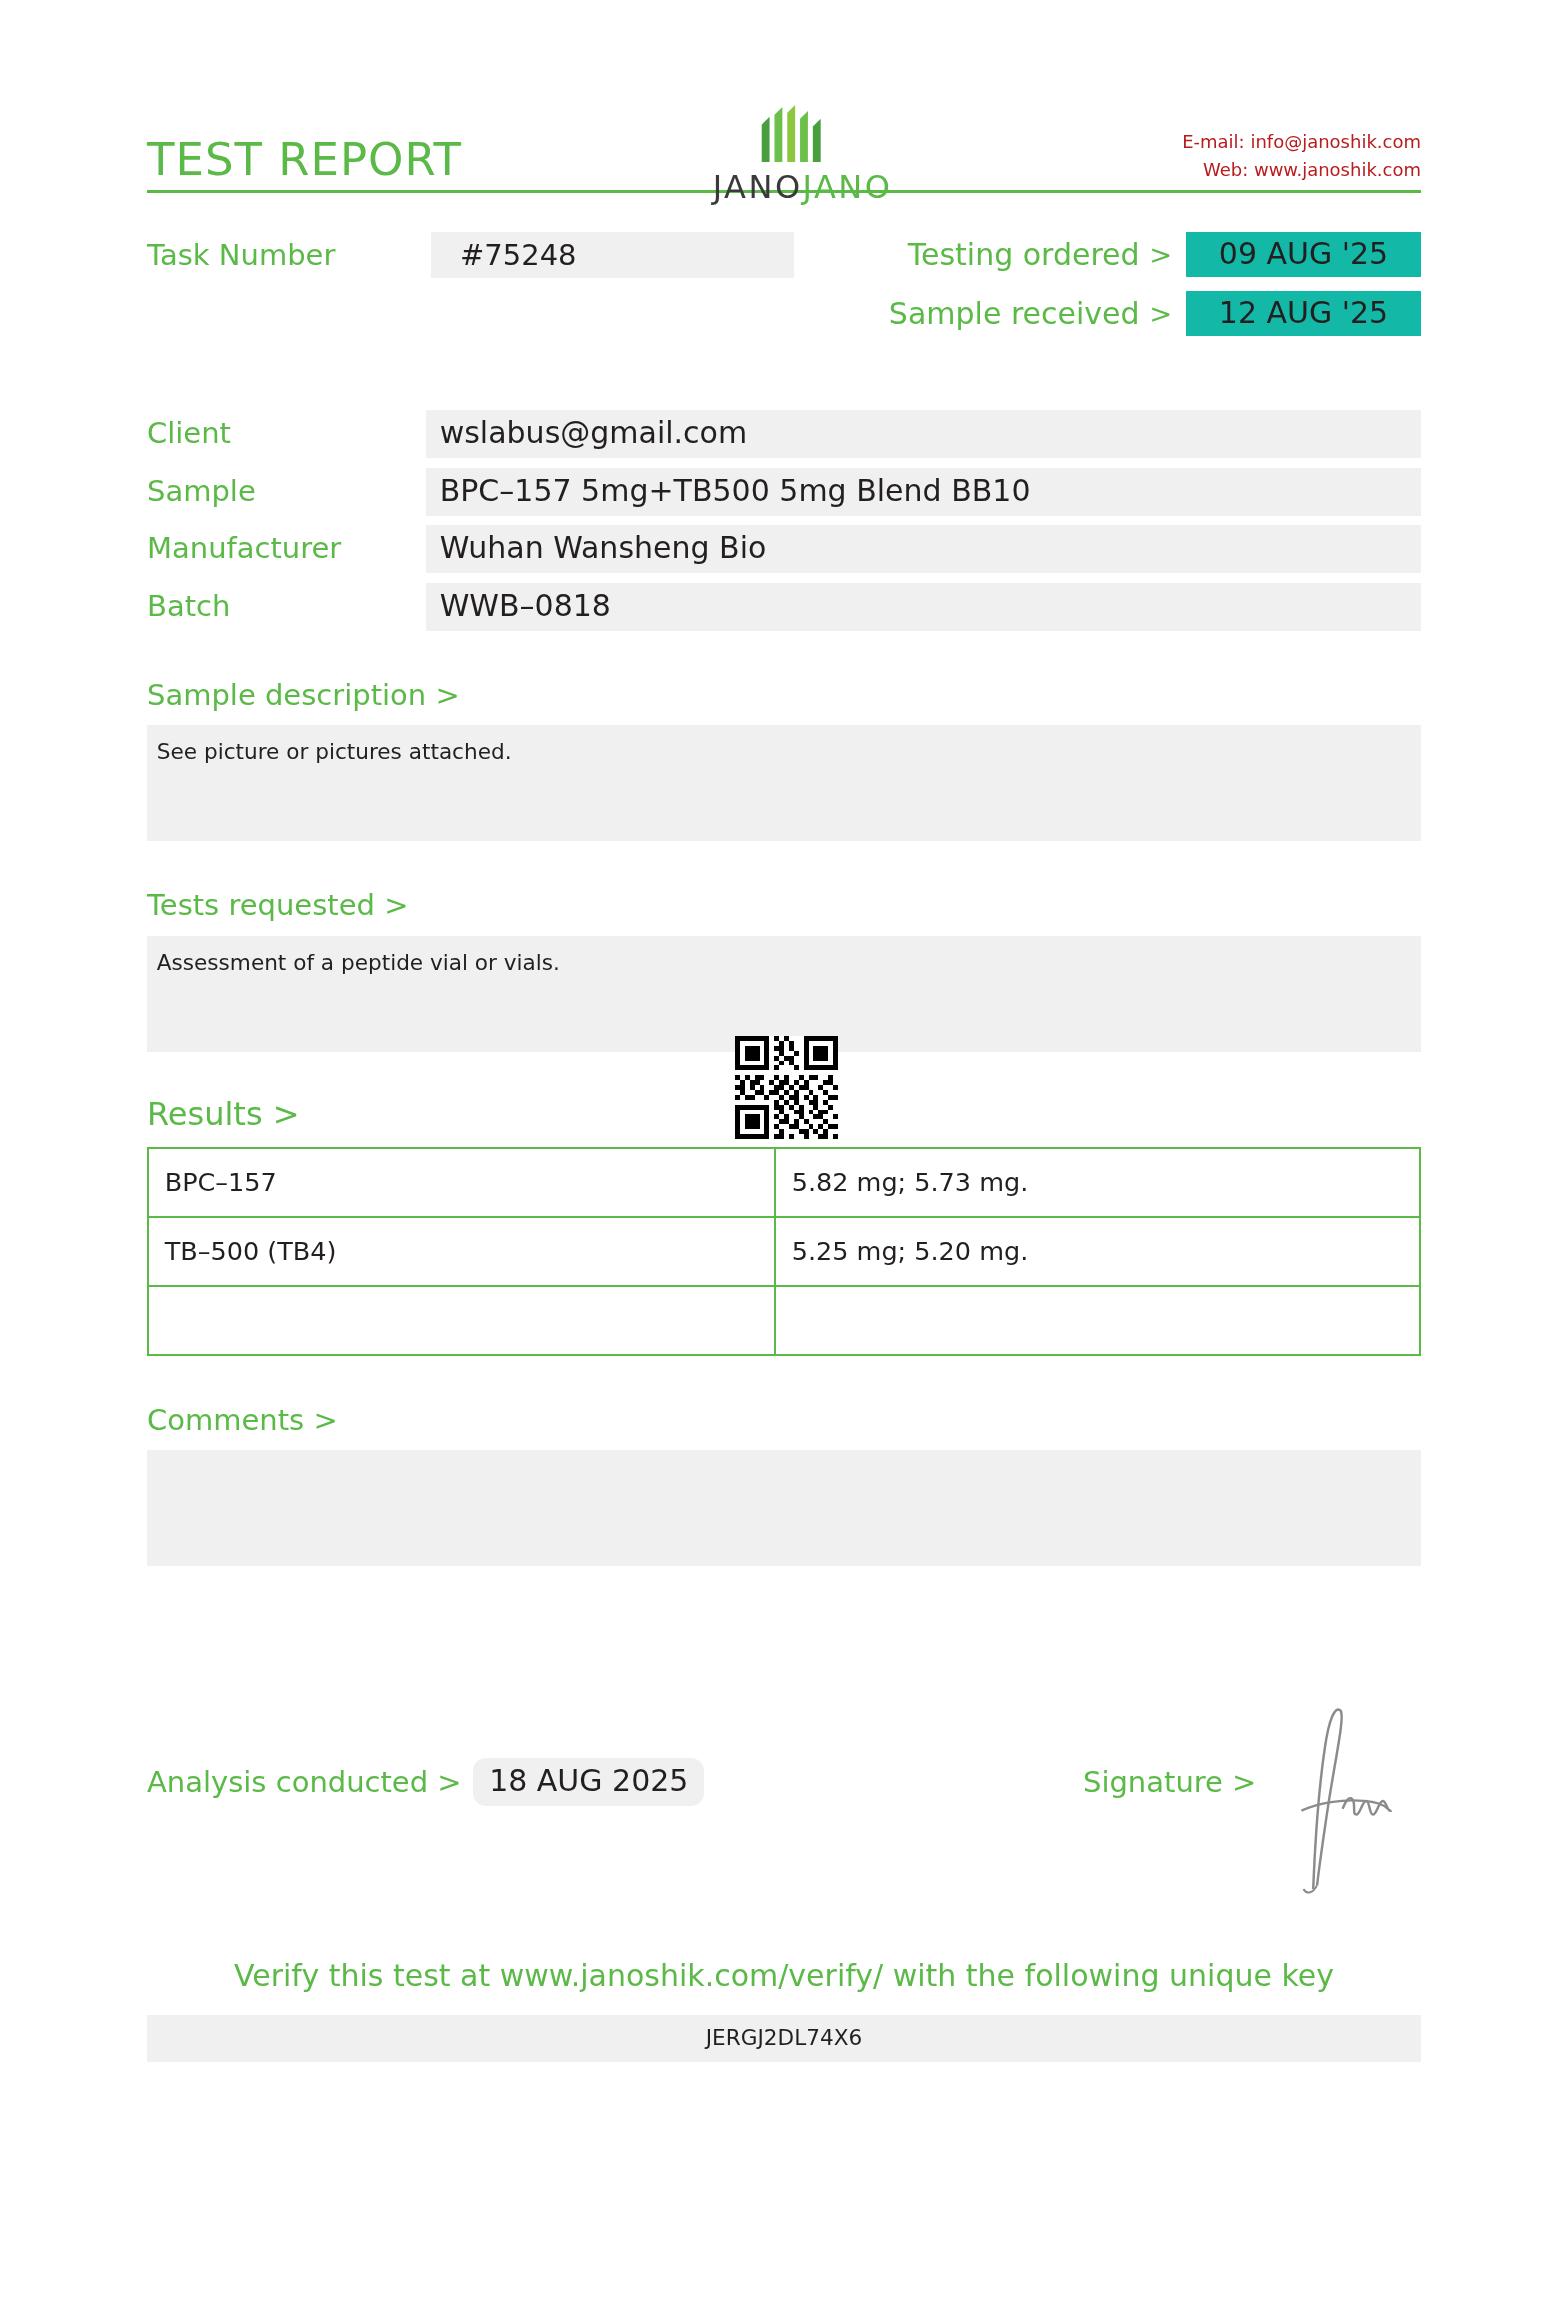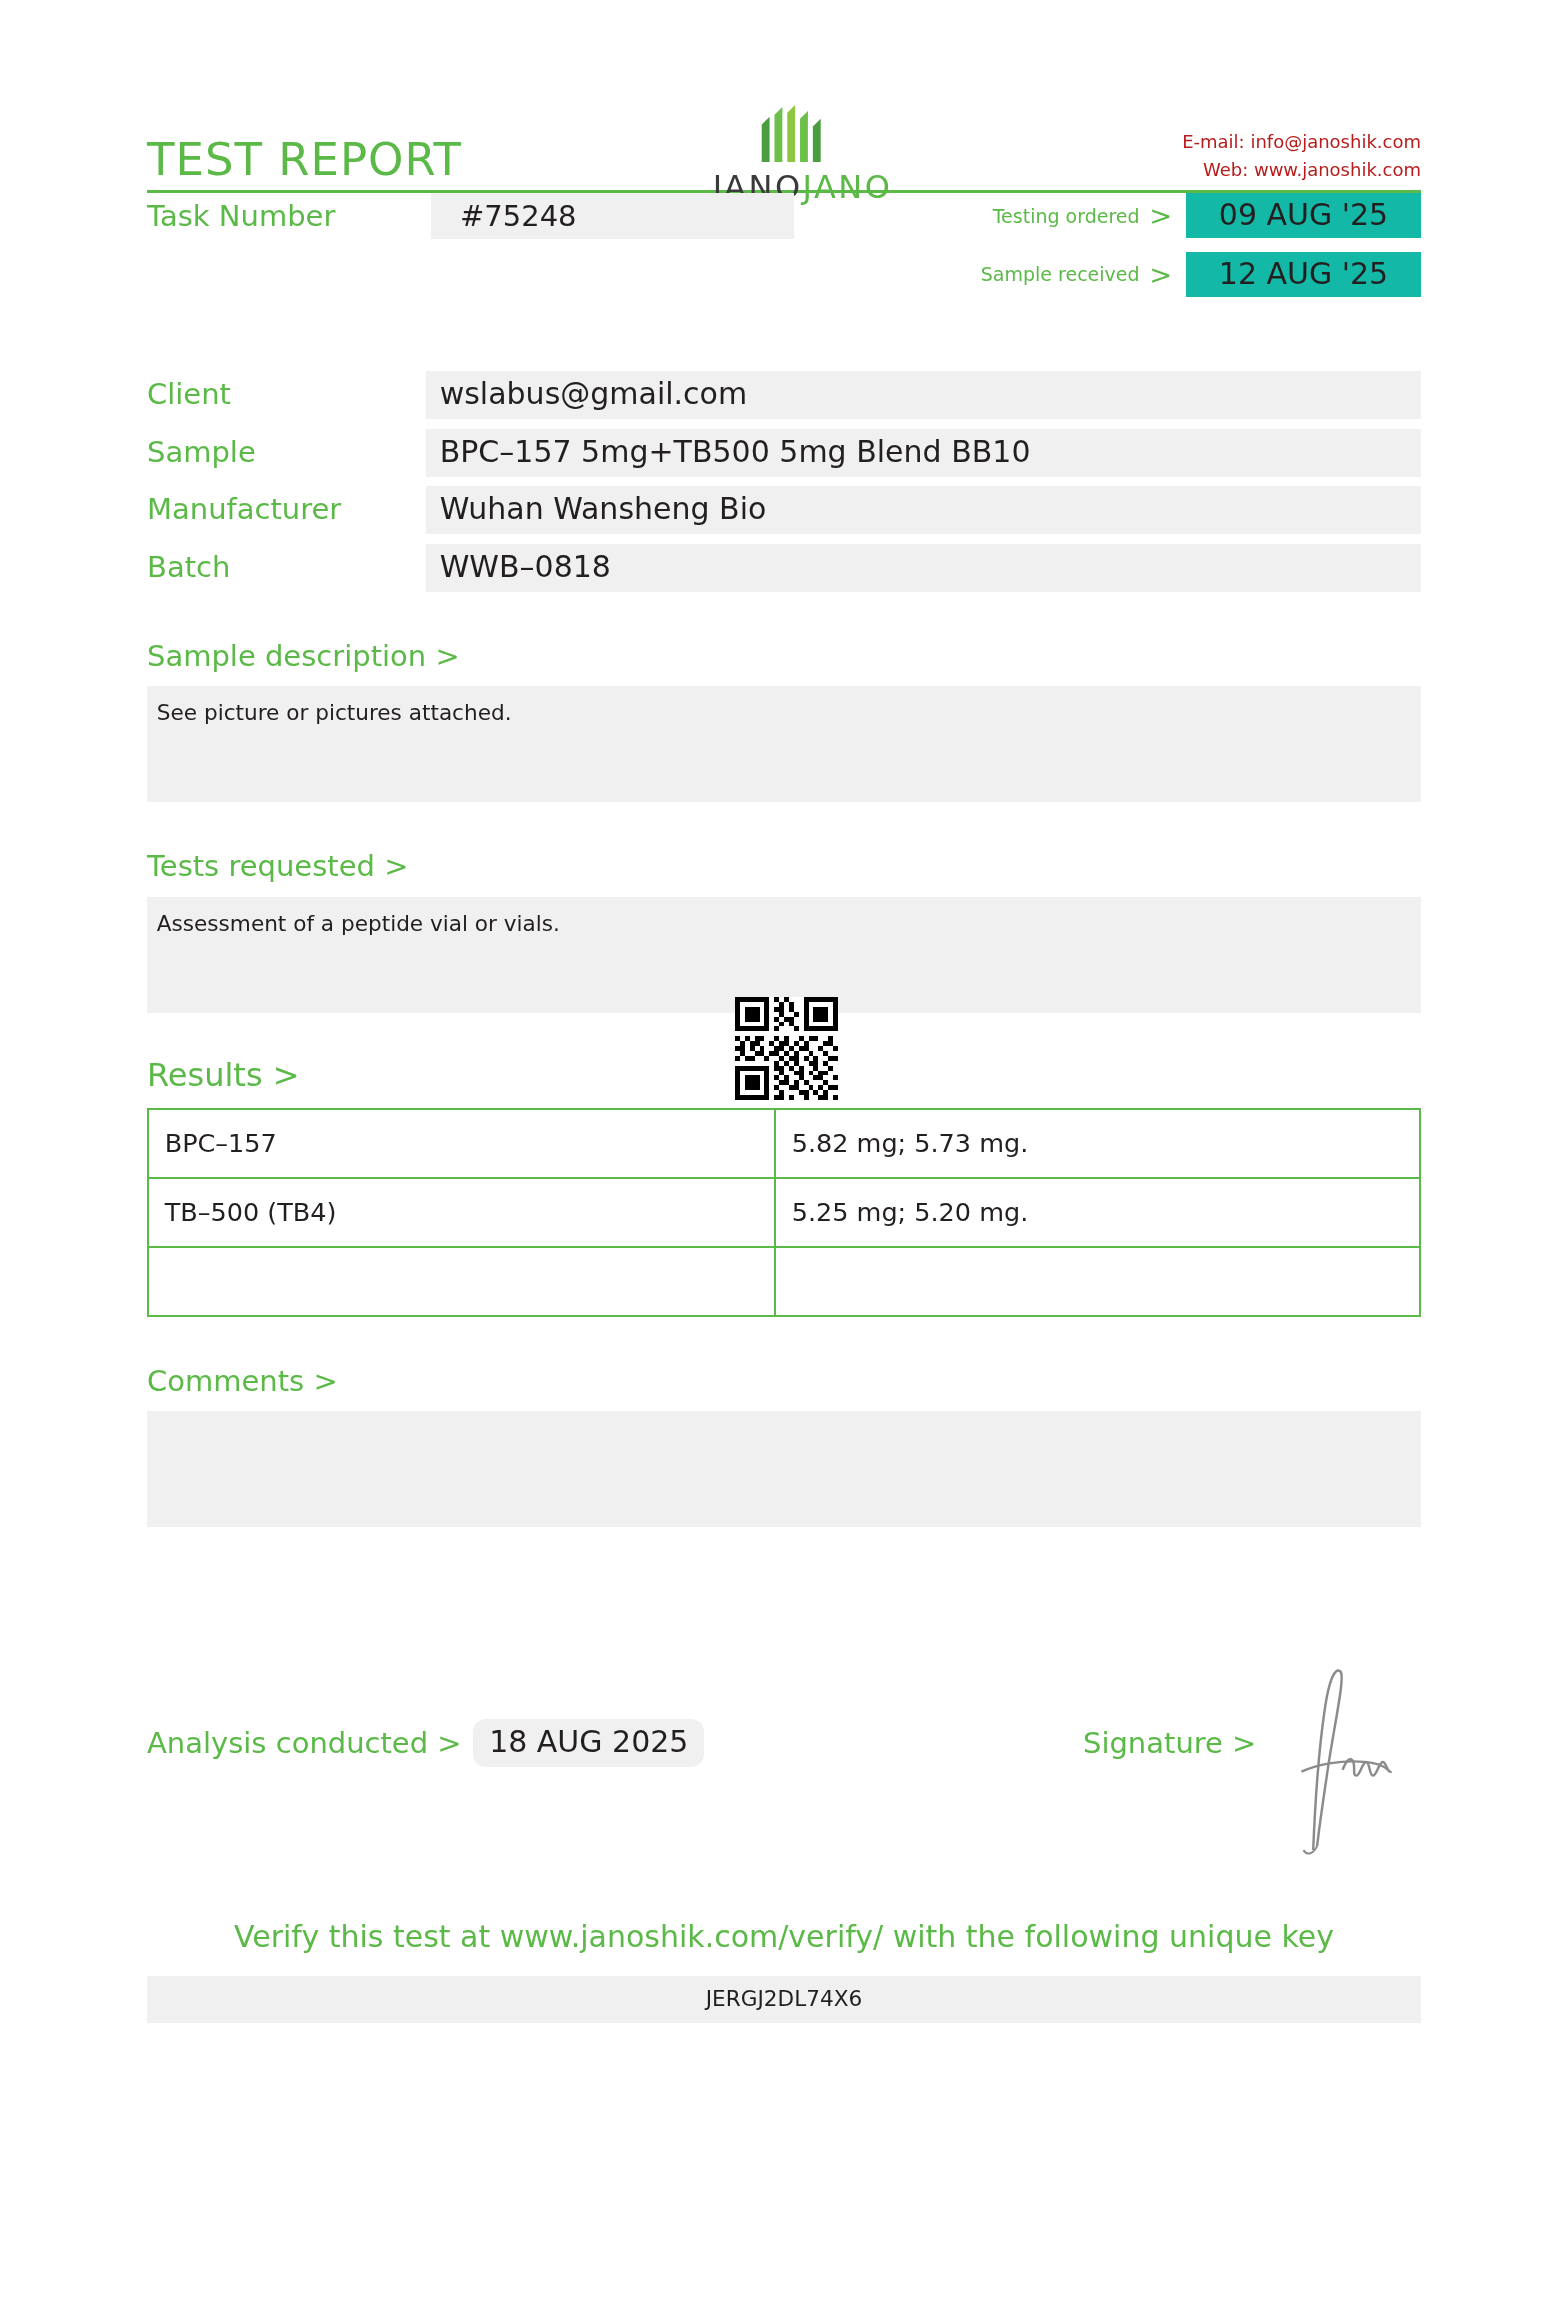--- a/index.html
+++ b/index.html
@@ -65,20 +65,21 @@
     height: 3.9px;
     background: #5bb947;
     margin-top: 17.6px;
   }
 
   
   .task-row {
     display: flex;
     align-items: flex-start;
     justify-content: space-between;
+    margin-top: 39px;
   }
   .task-left {
     display: flex;
     align-items: center;
   }
   .label-green {
     color: #5bb947;
     font-size: 29px;
   }
   .task-label { width: 284px; }
@@ -95,21 +96,21 @@
     width: 549px;
   }
   .date-line {
     display: flex;
     align-items: center;
     justify-content: flex-end;
     margin-bottom: 13.7px;
   }
   .date-label {
     color: #5bb947;
-    font-size: 19px;
+    font-size: 30px;
     margin-right: 9.8px;
   }
   .date-arrow {
     color: #5bb947;
     font-size: 27.4px;
     margin-right: 13.7px;
   }
   .date-value {
     background: #14b8a6;
     font-size: 30px;

